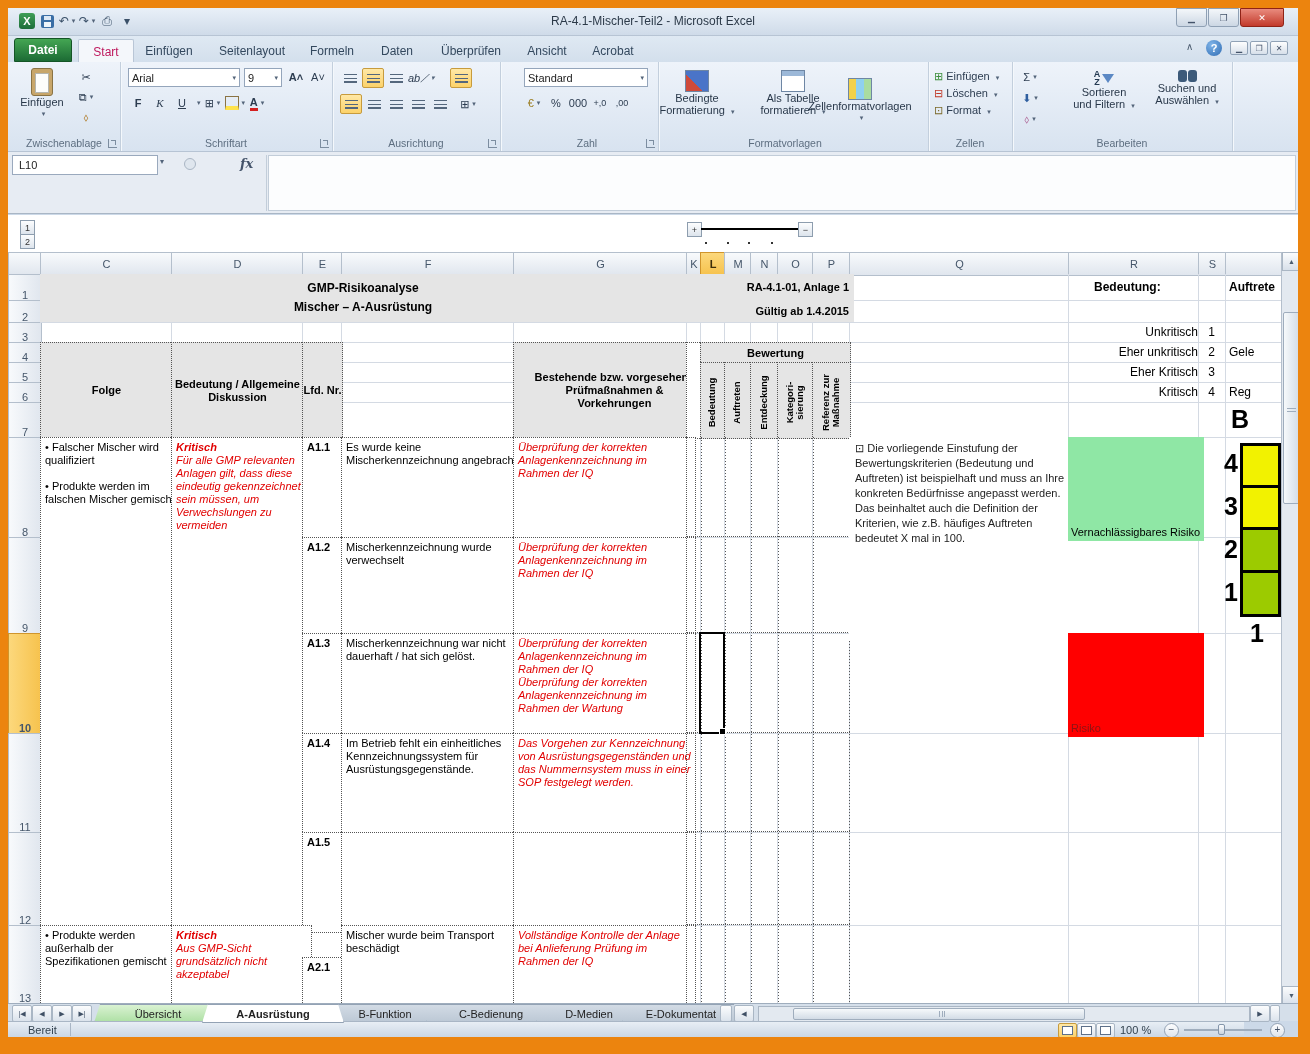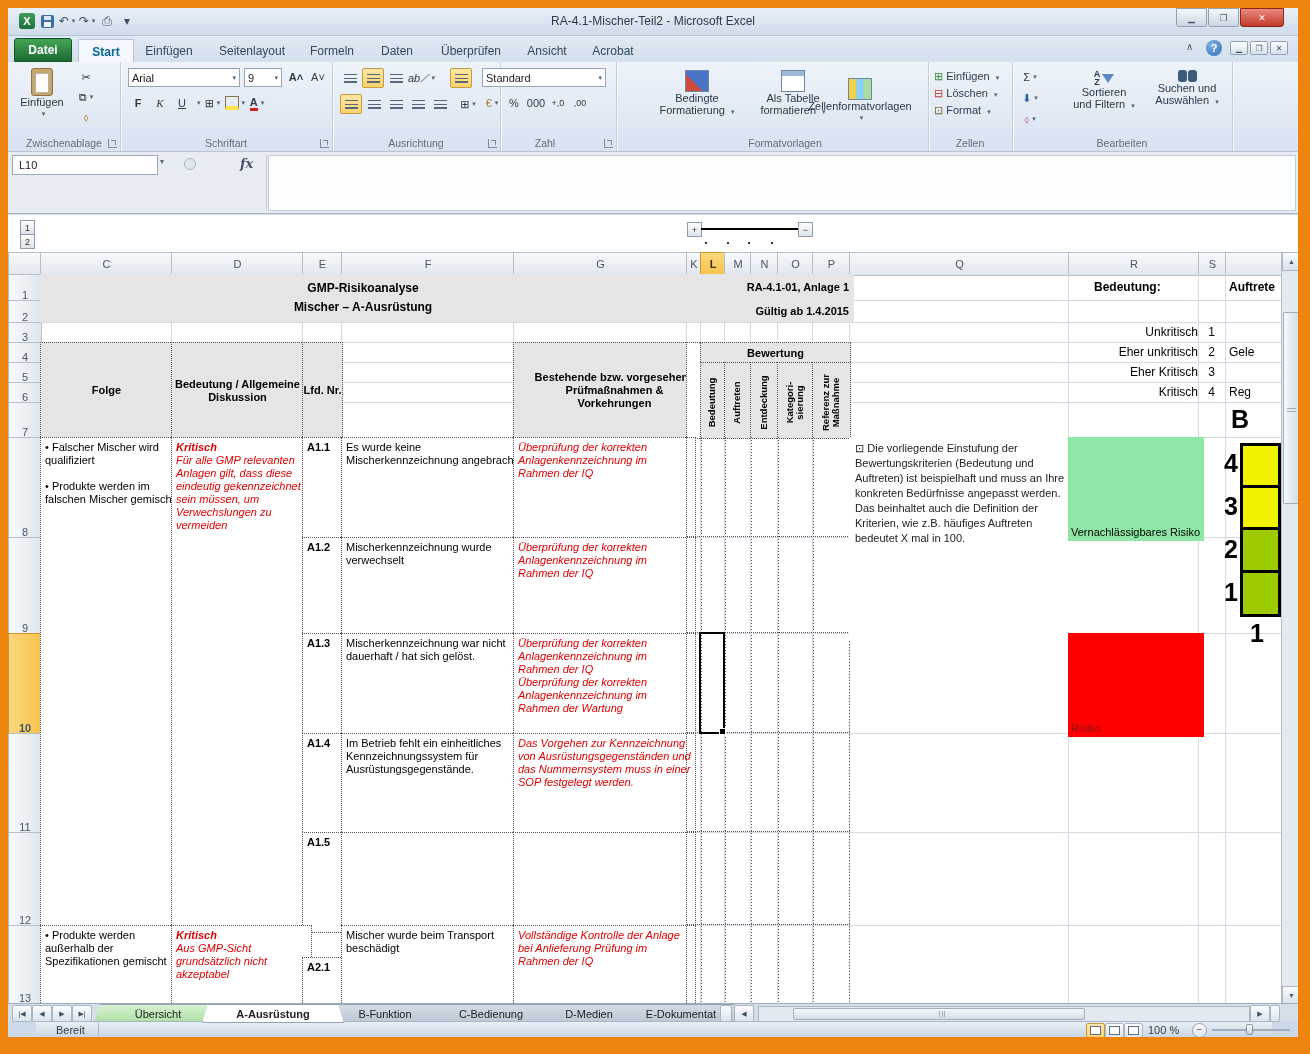--- a/index.html
+++ b/index.html
@@ -23,21 +23,21 @@
   .wbtn{width:29px;height:17px;border:1px solid #8fa0b4;border-radius:0 0 3px 3px;
     background:linear-gradient(#f4f7fa,#ccd7e4);display:flex;align-items:center;justify-content:center;
     font-size:9px;color:#44536a;}
   .wbtn.close{width:42px;background:linear-gradient(#e98b7e,#c23a2b);color:#fff;border-color:#8f2317;}
   #winbtns{right:14px;top:0;display:flex;gap:1px;}
 
   
   #tabrow{left:0;top:28px;width:1290px;height:26px;background:linear-gradient(#dfe9f3,#d3dfec);}
   .rtab{position:absolute;top:3px;height:23px;display:flex;align-items:center;justify-content:center;
     font-size:12px;color:#33485e;padding:0 4px;}
-  .rtab.active{background:#f4f7fb;border:1px solid #b9c6d6;border-bottom:none;border-radius:2px 2px 0 0;color:#0369a1;font-weight:bold;}
+  .rtab.active{background:#f4f7fb;border:1px solid #b9c6d6;border-bottom:none;border-radius:2px 2px 0 0;color:#be185d;}
   #fileTab{left:6px;top:2px;width:58px;height:24px;background:linear-gradient(#44a653,#1c6b34);
     border-radius:3px 3px 0 0;color:#fff;font-weight:bold;font-size:12px;
     display:flex;align-items:center;justify-content:center;border:1px solid #145526;}
   .miniwin{width:18px;height:14px;border:1px solid #90a2b6;border-radius:2px;background:linear-gradient(#fdfefe,#d7e0ea);
     display:flex;align-items:center;justify-content:center;font-size:8px;color:#44536a;}
   .helpdot{width:16px;height:16px;border-radius:50%;background:radial-gradient(circle at 35% 30%,#7fb4e8,#2f6cb3);
     color:#fff;font-size:11px;font-weight:bold;display:flex;align-items:center;justify-content:center;}
 
   
   #ribbon{left:0;top:54px;width:1290px;height:90px;background:linear-gradient(#eef3fa,#d8e3f0);
@@ -120,21 +120,21 @@
     font-size:11px;color:#222;background:linear-gradient(#d2dbe5,#bcc8d5);border:1px solid #93a2b4;
     clip-path:polygon(6px 0,calc(100% - 6px) 0,100% 100%,0 100%);padding:0 10px;}
   .stab.green{background:linear-gradient(#d9f2d2,#aee0a4);}
   .stab.active{background:#fff;font-weight:bold;z-index:2;}
   #hscroll{position:absolute;top:2px;height:14px;background:#e3e9f0;border:1px solid #aab6c4;}
   #hthumb{position:absolute;top:1px;height:10px;background:linear-gradient(#f6f9fb,#d3dce6);
     border:1px solid #9fadbd;border-radius:2px;}
   #hthumb:after{content:"";position:absolute;top:2px;left:50%;height:6px;width:7px;
     background:repeating-linear-gradient(90deg,#9fadbd 0 1px,transparent 1px 2.5px);}
   #statusbar{left:0;top:1013px;width:1236px;height:16px;background:linear-gradient(#e8eef5,#cbd7e4);
-    border-top:1px solid #a9b6c5;font-size:11px;color:#33424f;margin-left:28px;}
+    border-top:1px solid #a9b6c5;font-size:11px;color:#33424f;}
   .viewb{position:absolute;top:1px;width:17px;height:13px;border:1px solid #a9b6c4;border-radius:2px;
     background:linear-gradient(#fbfcfd,#dbe3ec);display:flex;align-items:center;justify-content:center;}
   .viewb.sel{background:linear-gradient(#ffe8a6,#fcd26a);border-color:#c79b3d;}
   .vic{width:9px;height:7px;border:1px solid #5d7089;background:#fff;}
   .zoomcircle{position:absolute;top:1px;width:13px;height:13px;border:1px solid #93a2b4;border-radius:50%;
     background:linear-gradient(#fdfdfe,#dde4ec);font-size:10px;color:#44536a;line-height:11px;text-align:center;}
 </style>
 </head>
 <body>
 
@@ -256,21 +256,21 @@
           </span>
         <span class="smallbtn">
             <span class="lines"></span>
           </span>
         <span class="smallbtn" style="margin-left:6px;">⊞<span class="dArr">▾</span></span>
       </div>
       <div class="glabel">Ausrichtung</div>
       <span class="launcher"></span>
     </div>
 
-    <div class="rgroup" style="left:466px;width:142px;">
+    <div class="rgroup" style="left:508px;width:142px;">
       <div class="combo abs" style="left:8px;top:6px;width:124px;">
         <span>Standard</span>
           <span class="dArr">▾</span>
       </div>
       <div class="abs" style="left:8px;top:32px;display:flex;gap:2px;align-items:center;">
         <span class="smallbtn" style="color:#9a7c20;">€<span class="dArr">▾</span></span>
         <span class="smallbtn">%</span>
         <span class="smallbtn">000</span>
         <span class="smallbtn" style="font-size:9px;">+,0</span>
         <span class="smallbtn" style="font-size:9px;">,00</span>

